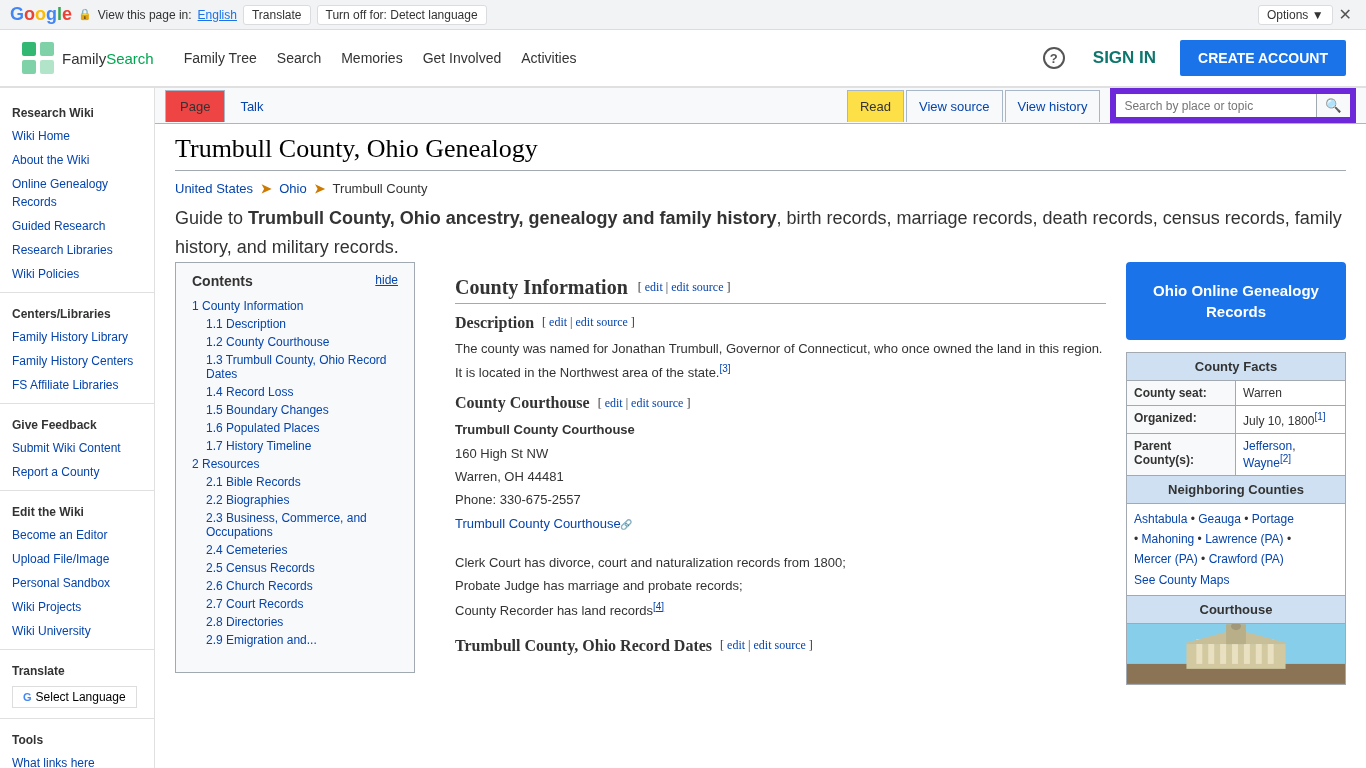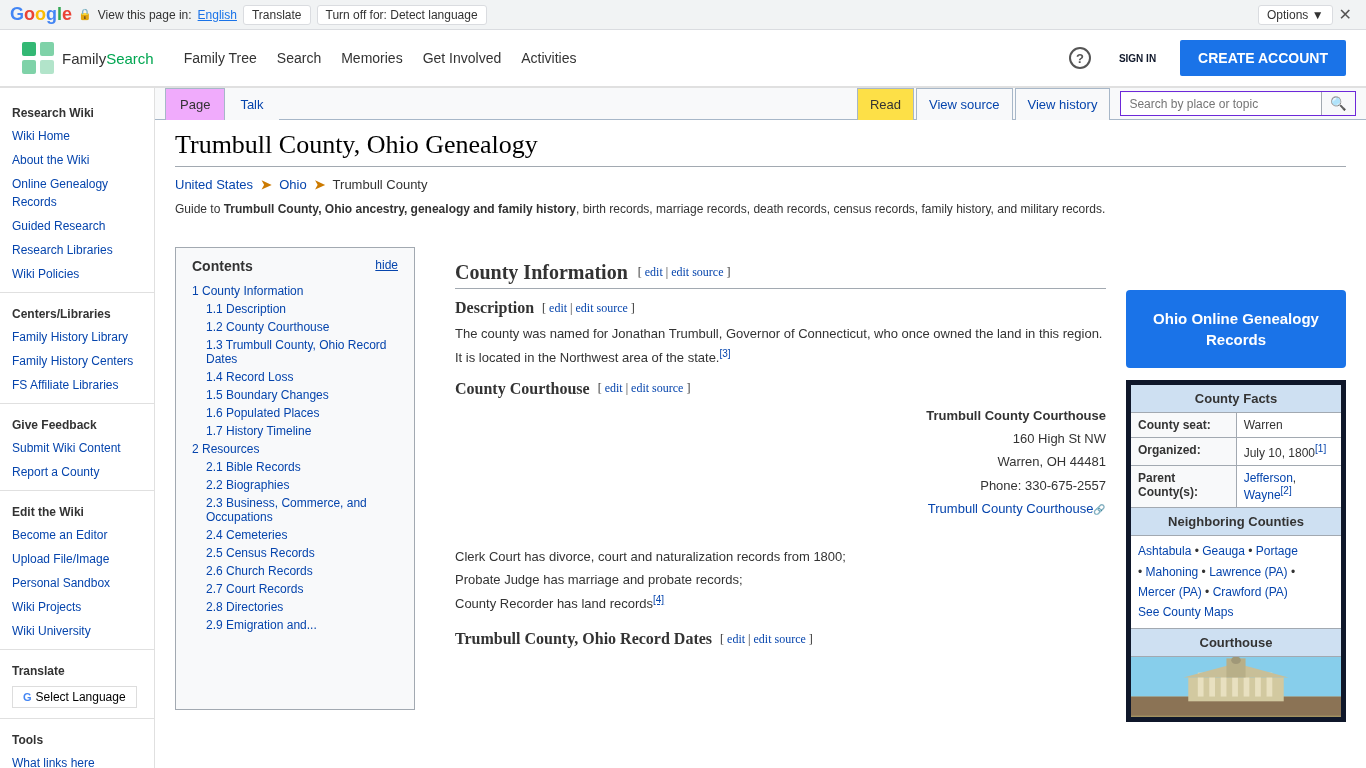--- a/index.html
+++ b/index.html
@@ -37,21 +37,21 @@
       border-bottom: 2px solid #e0e0e0;
       background: #fff;
       gap: 30px;
     }
     .logo-area { display: flex; align-items: center; gap: 6px; text-decoration: none; }
     .logo-icon { width: 36px; height: 36px; }
     .main-nav { display: flex; gap: 20px; align-items: center; flex: 1; }
     .main-nav a { text-decoration: none; color: #333; font-size: 14px; font-weight: 500; }
     .header-actions { display: flex; align-items: center; gap: 12px; margin-left: auto; }
     .help-btn { background: none; border: none; cursor: pointer; font-size: 20px; color: #555; width: 30px; height: 30px; border-radius: 50%; display: flex; align-items: center; justify-content: center; }
-    .sign-in-btn { background: none; border: none; cursor: pointer; font-size: 10px; color: #0f172a; font-weight: 600; padding: 8px 12px; }
+    .sign-in-btn { background: none; border: none; cursor: pointer; font-size: 17px; color: #0f766e; font-weight: 600; padding: 8px 12px; }
     .create-account-btn { background: #1a73e8; border: none; cursor: pointer; font-size: 14px; color: #fff; font-weight: 600; padding: 10px 18px; border-radius: 2px; }
 
     
     .content-layout { display: flex; min-height: calc(768px - 90px); }
 
     
     .sidebar {
       width: 155px;
       min-width: 155px;
       padding: 10px 0;
@@ -88,51 +88,51 @@
       font-size: 13px;
       cursor: pointer;
       border: 1px solid transparent;
       border-bottom: none;
       margin-bottom: -1px;
       text-decoration: none;
       color: #0645ad;
       background: #f8f9fa;
     }
     .wiki-tab.active {
-      background: #f0abfc;
+      background: #ef4444;
       color: #333;
       border-color: #a7b7c8;
       border-bottom-color: #fff;
       text-align: center;
     }
     .wiki-tabs-actions { margin-left: auto; display: flex; align-items: center; gap: 0; }
     .wiki-action-link {
       padding: 8px 12px;
       font-size: 13px;
       color: #0645ad;
       text-decoration: none;
       cursor: pointer;
       border: 1px solid #a7b7c8;
       border-bottom: none;
       margin-bottom: -1px;
       background: #f8f9fa;
       margin-left: 2px;
     }
     .wiki-action-link.active { background: #fde047; color: #333; border-bottom-color: #fff; }
-    .wiki-search-box { display: flex; align-items: flex-end; border: 1px solid #6d28d9; margin-left: 10px; }
+    .wiki-search-box { display: flex; align-items: flex-end; border: 6px solid #6d28d9; margin-left: 10px; }
     .wiki-search-input { border: none; outline: none; padding: 4px 8px; font-size: 12px; width: 200px; }
     .wiki-search-btn { background: #f8f9fa; border: none; border-left: 1px solid #a2a9b1; padding: 4px 8px; cursor: pointer; }
 
     
     .main-content { flex: 1; padding: 10px 20px; overflow-y: auto; max-height: calc(768px - 140px); }
     .page-title { font-size: 26px; font-weight: normal; border-bottom: 1px solid #a2a9b1; padding-bottom: 6px; margin-bottom: 10px; font-family: 'Linux Libertine', Georgia, serif; color: #000; }
     .breadcrumb { font-size: 13px; margin-bottom: 8px; color: #333; }
     .breadcrumb a { color: #0645ad; text-decoration: none; }
     .breadcrumb .arrow { color: #cc7a00; margin: 0 4px; font-weight: bold; }
-    .intro-text { font-size: 12px; line-height: 1.6; margin-bottom: 28px; }
+    .intro-text { font-size: 18px; line-height: 1.6; margin-bottom: 0; }
     .intro-text strong { font-weight: bold; }
 
     
     .page-body { display: flex; gap: 20px; }
     .page-main { flex: 1; }
 
     
     .contents-box {
       float: left;
       margin: 0 20px 12px 0;
@@ -172,48 +172,48 @@
       display: flex;
       align-items: center;
       gap: 8px;
       font-family: 'Linux Libertine', Georgia, serif;
     }
 
     .body-text { font-size: 13px; line-height: 1.7; margin-bottom: 8px; }
     .body-text a { color: #0645ad; text-decoration: none; }
     .sup-ref { font-size: 10px; color: #0645ad; vertical-align: super; }
 
-    .courthouse-addr { font-size: 13px; line-height: 1.8; margin-bottom: 24px; text-align: right; }
+    .courthouse-addr { font-size: 13px; line-height: 1.8; margin-bottom: 16px; }
     .courthouse-addr strong { font-weight: bold; }
     .courthouse-link { color: #0645ad; text-decoration: none; font-size: 13px; }
     .external-icon { font-size: 10px; color: #0645ad; }
 
     .clerk-info { font-size: 13px; line-height: 1.8; }
 
     
-    .right-sidebar { width: 220px; min-width: 220px; margin-top: 43px; }
+    .right-sidebar { width: 220px; min-width: 220px; }
     .ohio-records-btn {
       background: #1a73e8;
       color: #fff;
       font-size: 15px;
       font-weight: bold;
       text-align: center;
       padding: 18px 14px;
       border-radius: 4px;
       margin-bottom: 12px;
       cursor: pointer;
       line-height: 1.4;
     }
 
     
     .county-facts-table {
       width: 100%;
       border-collapse: collapse;
       font-size: 12px;
-      border: 5px solid #0f172a;
+      border: 1px solid #0f172a;
       margin-bottom: 0;
     }
     .county-facts-table .table-header {
       background: #cee0f2;
       font-weight: bold;
       text-align: center;
       padding: 6px;
       border: 1px solid #a2a9b1;
       font-size: 13px;
     }

